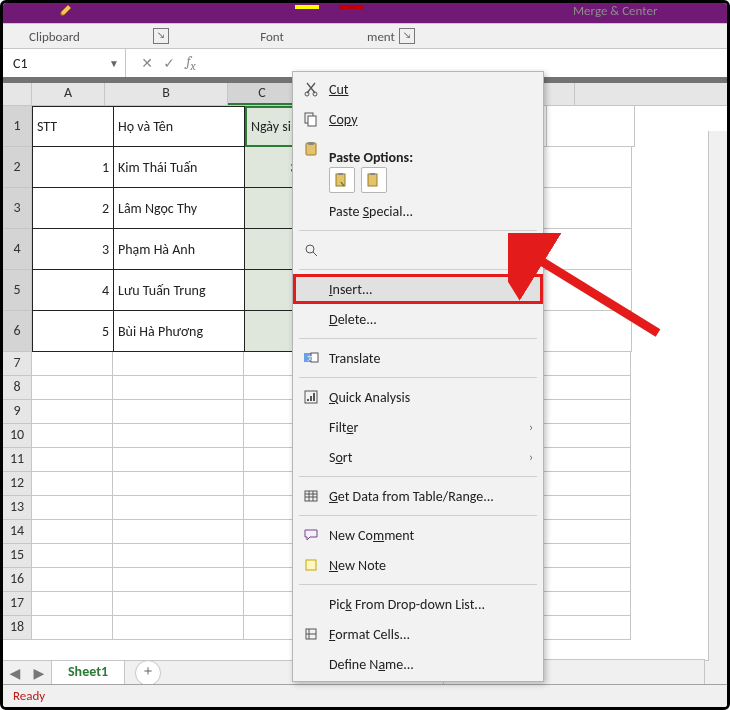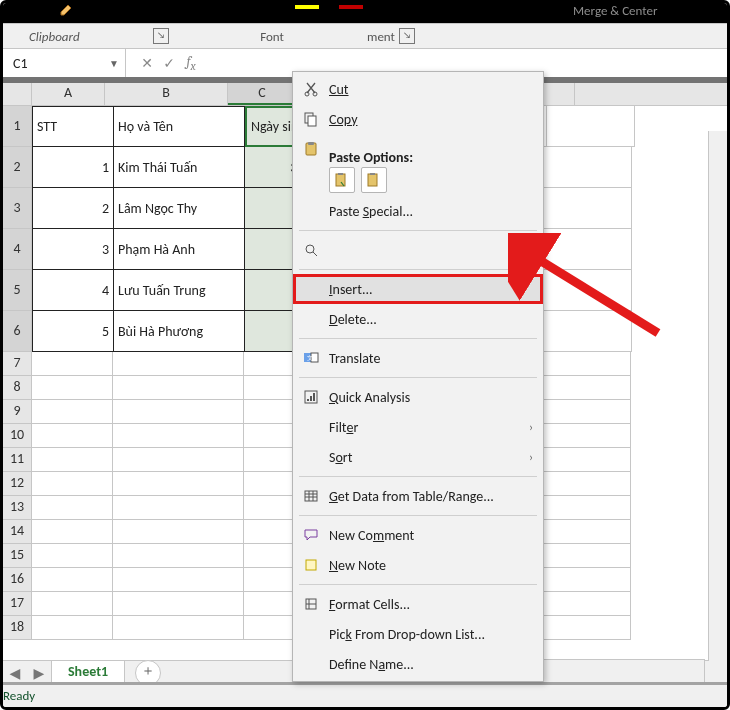--- a/index.html
+++ b/index.html
@@ -1,25 +1,25 @@
 <!DOCTYPE html>
 <html><head>
 <meta charset="utf-8">
 <style>
   html,body{margin:0;padding:0;font-family:"Segoe UI","Calibri",sans-serif;font-size:14px;color:#222;background:#fff;overflow:hidden;}
   .frame{width:730px;height:710px;border:3px solid #000;border-radius:6px;box-sizing:border-box;position:relative;overflow:hidden;}
   
-  .ribbon-frag{height:20px;background:#000000;border-bottom:1px solid #c6c6c6;position:relative;}
+  .ribbon-frag{height:20px;background:#701a75;border-bottom:1px solid #c6c6c6;position:relative;}
   .ribbon-frag .fill-swatch{position:absolute;left:292px;top:2px;width:24px;height:4px;background:#ffff00;}
   .ribbon-frag .font-swatch{position:absolute;left:336px;top:2px;width:24px;height:4px;background:#c00000;}
   .ribbon-frag .paint{position:absolute;left:56px;top:0;font-size:14px;color:#555;}
   .ribbon-frag .merge{position:absolute;left:570px;top:0;font-size:13px;color:#8d8d8d;}
   .ribbon-labels{height:24px;background:#f0f0f0;border-bottom:1px solid #c6c6c6;display:flex;align-items:center;color:#555;font-size:13px;}
   .ribbon-labels span{flex:0 0 auto;}
-  .rl-clip{margin-left:26px;width:120px;font-style:italic;}
+  .rl-clip{margin-left:26px;width:120px;}
   .rl-font{width:190px;text-align:center;}
   .rl-align{flex:1;text-align:center;}
   .rl-launch{width:14px;height:14px;border:1px solid #777;font-size:9px;line-height:12px;text-align:center;color:#555;margin-left:4px;margin-right:8px;}
   
   .fbar{height:28px;border-bottom:6px solid #737373;display:flex;align-items:stretch;}
   .fbar .namebox{width:106px;border-right:1px solid #c6c6c6;display:flex;align-items:center;justify-content:space-between;padding:0 6px 0 10px;background:#fff;}
   .fbar .namebox .dd{font-size:10px;color:#666;}
   .fbar .btns{display:flex;align-items:center;padding:0 10px;}
   .fbar .btns span{width:22px;text-align:center;color:#888;}
   .fbar .fx{font-style:italic;font-family:"Cambria",serif;color:#555;width:30px;text-align:center;}
@@ -59,21 +59,21 @@
   .ctx .paste-ic{width:24px;height:24px;border:1px solid #b5b5b5;background:#fff;border-radius:2px;display:flex;align-items:center;justify-content:center;}
   .ctx .arrow{position:absolute;right:10px;font-size:12px;color:#666;}
   .ctx .hl{outline:3px solid #e31b1b;outline-offset:-3px;background:#e1e1e1;}
   
   .pointer{position:absolute;left:505px;top:230px;z-index:60;}
   
   .tabs{position:absolute;left:0;bottom:22px;right:0;height:24px;background:#f0f0f0;border-top:1px solid #c6c6c6;display:flex;align-items:center;}
   .tabs .nav{width:24px;text-align:center;color:#777;}
   .tabs .tab{padding:0 16px;height:24px;line-height:22px;background:#fff;border:1px solid #c6c6c6;border-bottom:2px solid #2b7b37;font-weight:600;color:#2b7b37;}
   .tabs .add{width:24px;height:24px;border:1px solid #c6c6c6;border-radius:50%;margin-left:10px;text-align:center;line-height:20px;color:#666;background:#fff;}
-  .status{position:absolute;left:0;bottom:0;right:0;height:22px;background:#f0f0f0;border-top:3px solid #a3a3a3;line-height:21px;color:#14532d;font-size:13px;}
+  .status{position:absolute;left:0;bottom:0;right:0;height:22px;background:#f0f0f0;border-top:1px solid #a3a3a3;padding-left:10px;line-height:21px;color:#b91c1c;font-size:13px;}
   .scroll-h{position:absolute;right:22px;bottom:22px;width:260px;height:24px;background:#f0f0f0;border:1px solid #c6c6c6;}
   .scroll-v{position:absolute;right:0;top:128px;width:18px;bottom:46px;background:#f0f0f0;border-left:1px solid #c6c6c6;}
   svg{display:block;}
 </style>
 </head>
 <body>
 <div class="frame">
 
 <div class="ribbon-frag">
   <span class="paint">
@@ -428,31 +428,31 @@
   <div class="item">
     <span class="ic">
           <svg viewBox="0 0 16 16">
             <rect x="3" y="3" width="10" height="10" fill="#fff6c2" stroke="#c2a800"></rect>
           </svg>
         </span>
     <span class="lbl"><span class="u">N</span>ew Note</span>
   </div>
   <div class="sep"></div>
   <div class="item">
+    <span class="ic"></span>
+    <span class="lbl">Pic<span class="u">k</span> From Drop-down List...</span>
+  </div>
+  <div class="item">
     <span class="ic">
           <svg viewBox="0 0 16 16">
             <rect x="3" y="3" width="10" height="10" fill="none" stroke="#555"></rect>
             <path d="M6 3v10M3 8h10" stroke="#555"></path>
           </svg>
         </span>
     <span class="lbl"><span class="u">F</span>ormat Cells...</span>
-  </div>
-  <div class="item">
-    <span class="ic"></span>
-    <span class="lbl">Pic<span class="u">k</span> From Drop-down List...</span>
   </div>
   <div class="item">
     <span class="ic"></span>
     <span class="lbl">Define N<span class="u">a</span>me...</span>
   </div>
 
 </div>
 
 <svg class="pointer" width="170" height="120">
   <defs>

